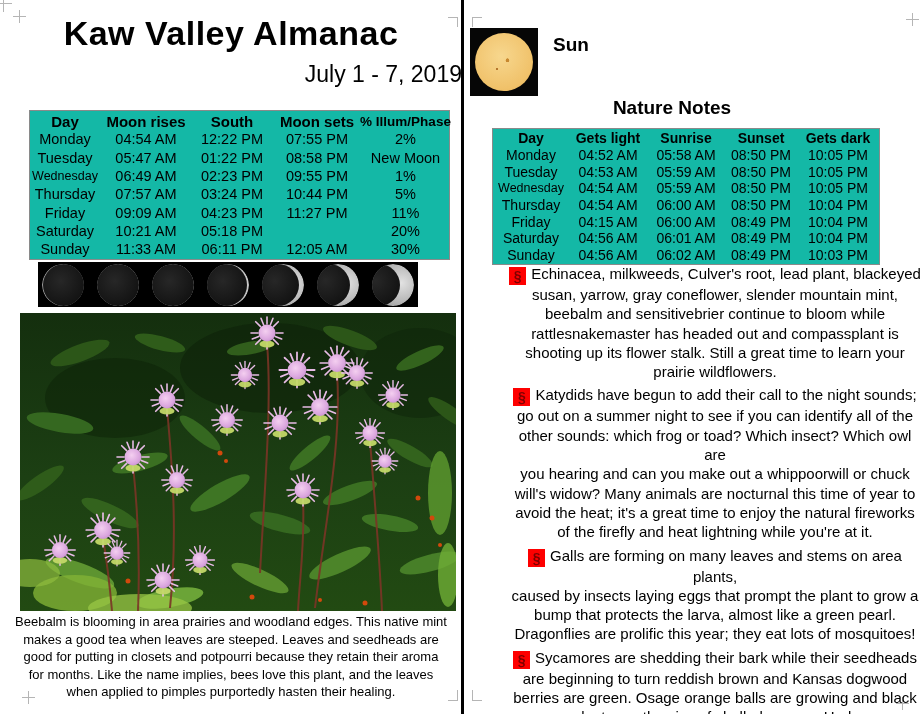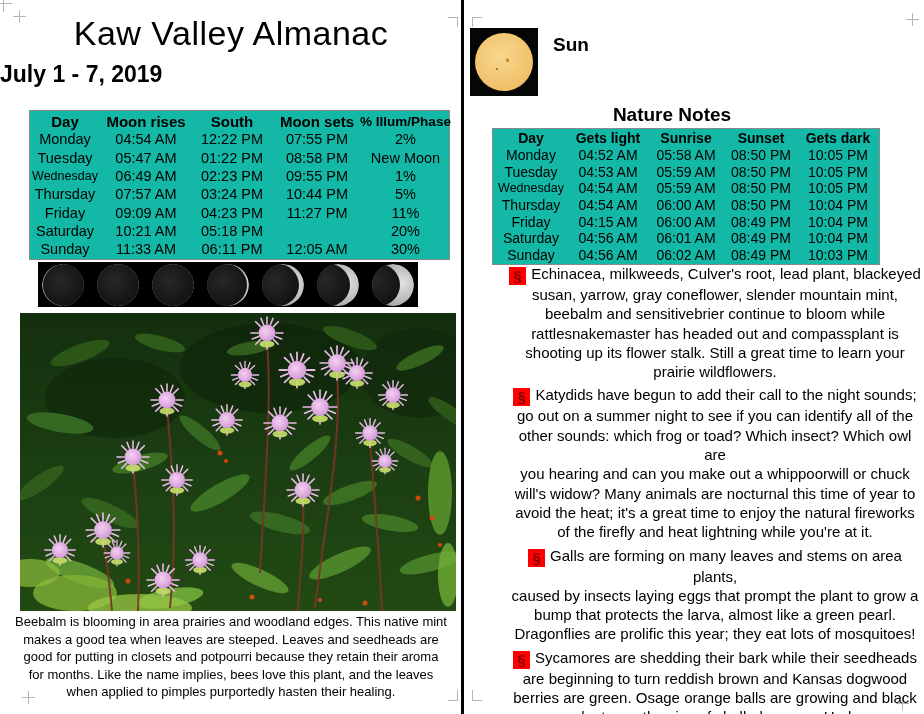--- a/index.html
+++ b/index.html
@@ -11,23 +11,23 @@
   .page{position:absolute;top:0;height:714px;width:462px;}
   .page.left{left:0;}
   .page.right{left:462px;}
   .divider{position:absolute;left:461px;top:0;width:3px;height:714px;background:#000;}
 
   
   .cm{position:absolute;background:#b5b5b5;}
 
   
   .title{position:absolute;top:14px;left:0;width:462px;text-align:center;
-    font-size:34px;font-weight:400;letter-spacing:.5px;margin:0;}
-  .date{position:absolute;top:61px;left:0;width:462px;text-align:left;
-    font-size:23px;font-weight:700;margin:0;}
+    font-size:34px;font-weight:700;letter-spacing:.5px;margin:0;}
+  .date{position:absolute;top:61px;left:0;width:462px;text-align:right;
+    font-size:23px;font-weight:400;margin:0;}
   .linkline{position:absolute;top:90px;left:0;width:462px;text-align:center;font-size:13px;}
   .linkline a{color:var(--link-blue,#0000c8);text-decoration:underline;}
   .linkline .tw{color:#000;margin-left:8px;}
 
   .datatable{position:absolute;display:grid;border:1px solid #8a8a8a;background:#14b8a6;}
   .datatable .th,.datatable .td{display:flex;align-items:center;justify-content:center;
     white-space:nowrap;overflow:visible;}
   .moon-table{left:29px;top:110px;width:419px;height:147px;
     grid-template-columns:70px 92px 80px 90px 87px;grid-auto-rows:18.3px;padding-top:1px;}
   .moon-table .th{font-weight:bold;font-size:15px;}
@@ -53,21 +53,21 @@
 
   
   .sun-img{position:absolute;left:8px;top:28px;width:68px;height:68px;background:#060606;}
   .sun-circle{position:absolute;left:5px;top:5px;width:58px;height:58px;border-radius:50%;
     background:
       radial-gradient(circle 2px at 38% 62%,#b5762c 0 60%,rgba(0,0,0,0) 70%),
       radial-gradient(circle 3px at 56% 47%,#c8882f 0 55%,rgba(0,0,0,0) 70%),
       radial-gradient(circle at 45% 40%,#f7d78e,var(--sun-yellow,#f0c169) 70%,#e3aa4e);}
   .sun-label{position:absolute;left:91px;top:34px;font-size:19px;font-weight:bold;}
   .planets{position:absolute;top:61px;right:50px;font-size:13.5px;}
-  .nn-title{position:absolute;top:104px;left:0;width:420px;text-align:center;
+  .nn-title{position:absolute;top:97px;left:0;width:420px;text-align:center;
     font-size:19px;font-weight:bold;margin:0;}
   .notes{position:absolute;left:2px;top:264px;width:458px;text-align:center;
     font-size:15px;line-height:19.3px;}
   .note{white-space:pre-line;margin:0 0 4px 0;padding-left:44px;}
   .note .mark{display:inline-block;white-space:normal;background:var(--accent-red,#fe0000);
     color:var(--section-glyph,#7d0000);width:17px;height:18px;line-height:18px;
     font-size:14px;font-weight:bold;margin-right:5px;vertical-align:-2px;}
 </style>
 </head>
 <body style="--accent-red: #fe0000; --section-glyph: #7d0000; --link-blue: #0000c8; --sun-yellow: #f0c169;">

